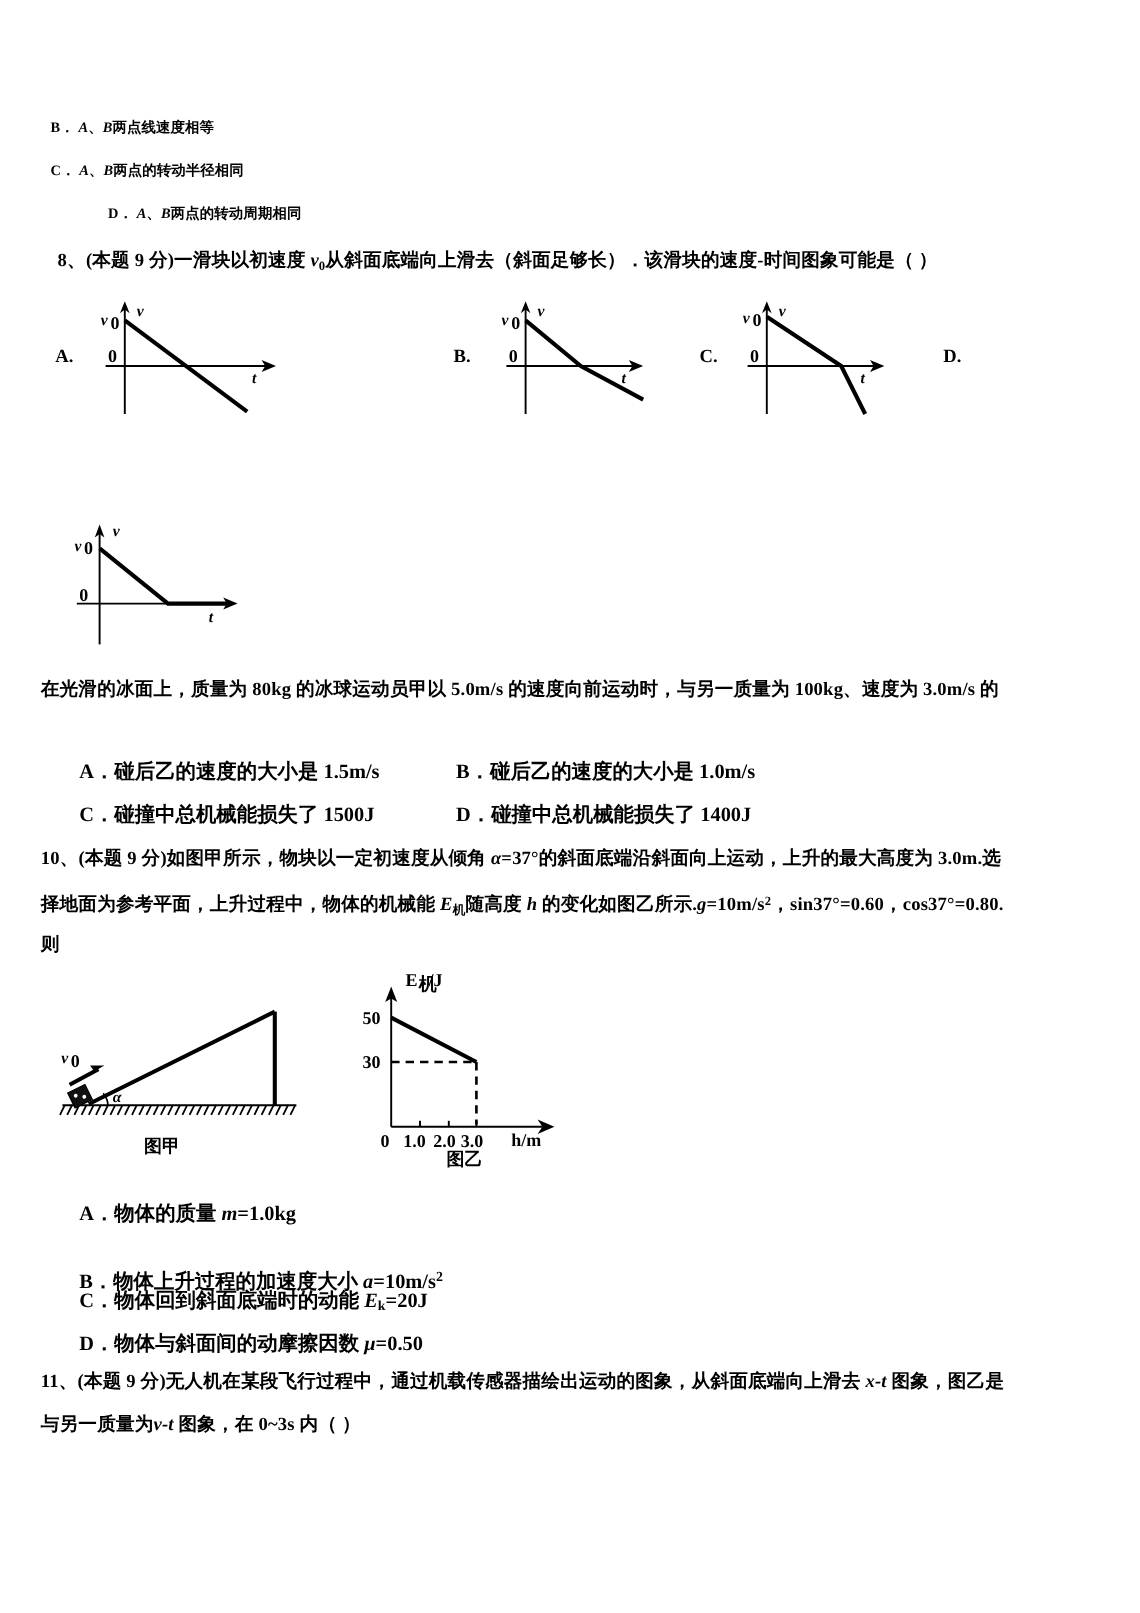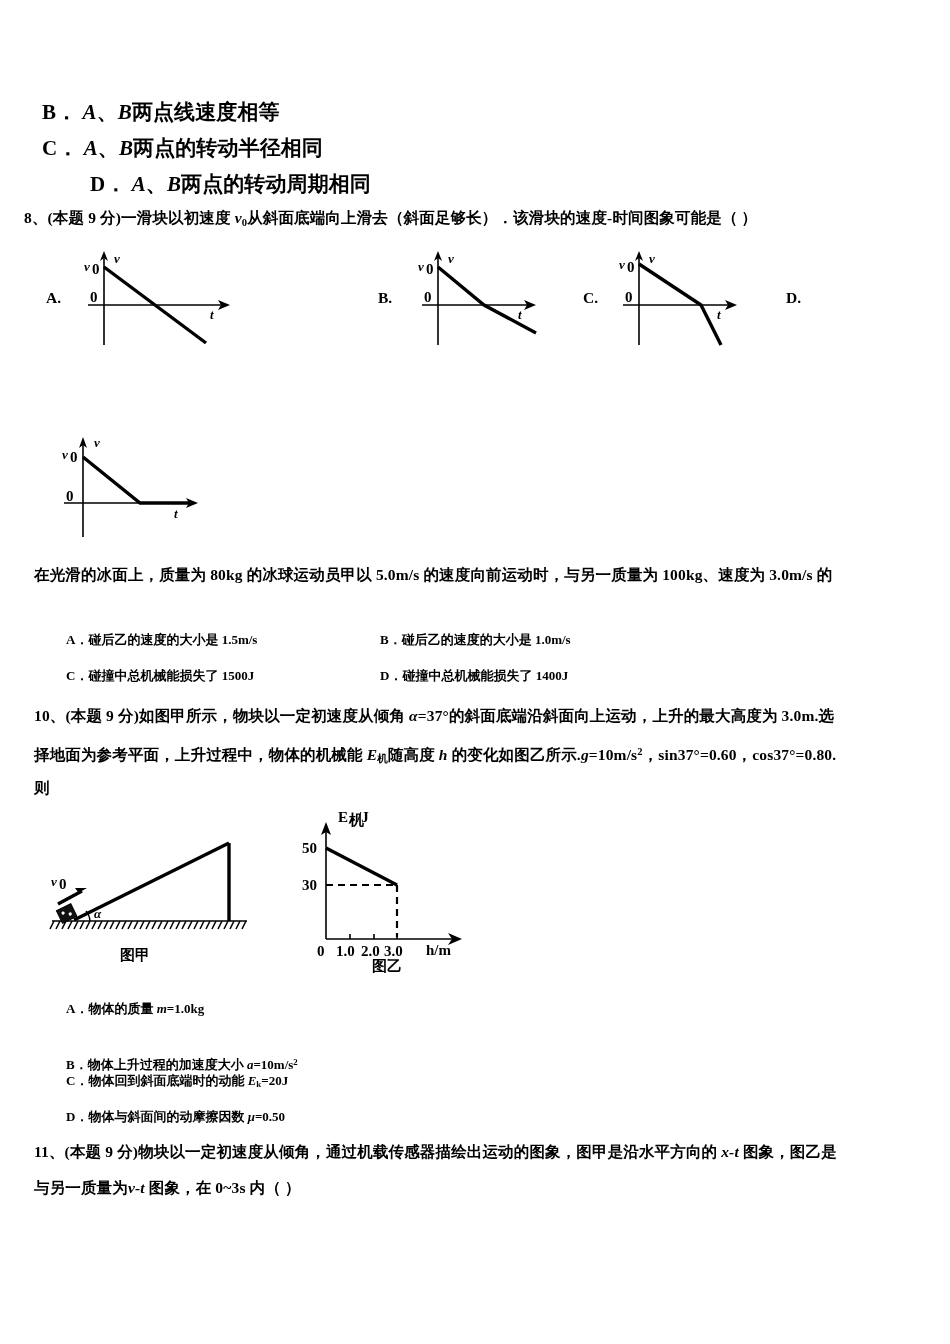--- a/index.html
+++ b/index.html
@@ -17,28 +17,28 @@
   }
   .page {
     position: absolute;
     left: 0; top: 0;
     width: 950px;
     height: 1344px;
   }
   .line {
     position: absolute;
     white-space: nowrap;
-    font-size: 21px;
+    font-size: 12px;
     font-weight: bold;
     letter-spacing: 0.1px;
   }
   .opt {
     position: absolute;
     white-space: nowrap;
-    font-size: 13px;
+    font-size: 17px;
     font-weight: bold;
   }
   .qtext {
     position: absolute;
     font-size: 15.5px;
     font-weight: bold;
     line-height: 38px;
     letter-spacing: 0.15px;
   }
   i, .it { font-style: italic; }
@@ -85,21 +85,21 @@
   </div>
   <div class="line" style="left:42px; top:134px;">
     <span>C．</span>
     <i>A</i><span>、</span><i>B</i><span>两点的转动半径相同</span>
   </div>
   <div class="line" style="left:42px; top:170px;margin-left:48px;">
     <span>D．</span>
     <i>A</i><span>、</span><i>B</i><span>两点的转动周期相同</span>
   </div>
 
-  <div class="qtext" style="left:24px; top:199px; width:900px;">
+  <div class="qtext" style="left:48px; top:199px; width:900px;">
     <span>8、</span><span>(本题 9 分)</span><span>一滑块以初速度 </span><i>v</i><sub>0</sub><span>从斜面底端向上滑去（斜面足够长）．该滑块的速度-时间图象可能是（  ）</span>
   </div>
 
   <div class="figlabel" style="left:46px; top:289px;">A.</div>
   <div class="fig" style="left:78px; top:245px;">
     <svg width="160" height="105" viewBox="0 0 160 105">
       <line class="axis" x1="26" y1="100" x2="26" y2="10"></line>
       <path d="M26 6 L22 16 L26 13 L30 16 Z" fill="#000"></path>
       <line class="axis" x1="10" y1="60" x2="146" y2="60"></line>
       <path d="M152 60 L140 55 L143 60 L140 65 Z" fill="#000"></path>
@@ -287,19 +287,19 @@
     <span>B．</span><span>物体上升过程的加速度大小 </span><i>a</i><span>=10m/s</span><sup>2</sup>
   </div>
   <div class="opt" style="left:66px; top:1072px;">
     <span>C．</span><span>物体回到斜面底端时的动能 </span><i>E</i><sub>k</sub><span>=20J</span>
   </div>
   <div class="opt" style="left:66px; top:1108px;">
     <span>D．</span><span>物体与斜面间的动摩擦因数 </span><i>μ</i><span>=0.50</span>
   </div>
 
   <div class="qtext" style="left:34px; top:1133px; width:900px;">
-    <span>11、</span><span>(本题 9 分)</span><span>物块以一定初速度从倾角，通过机载传感器描绘出运动的图象，图甲是沿水平方向的 </span><i>x-t</i><span> 图象，图乙是</span>
+    <span>11、</span><span>(本题 9 分)</span><span>无人机在某段飞行过程中，通过机载传感器描绘出运动的图象，从斜面底端向上滑去 </span><i>x-t</i><span> 图象，图乙是</span>
   </div>
   <div class="qtext" style="left:34px; top:1169px; width:900px;">
     <span>与另一质量为</span><i>v-t</i><span> 图象，在 0~3s 内（  ）</span>
   </div>
 
 </div>
 
 </body></html>

